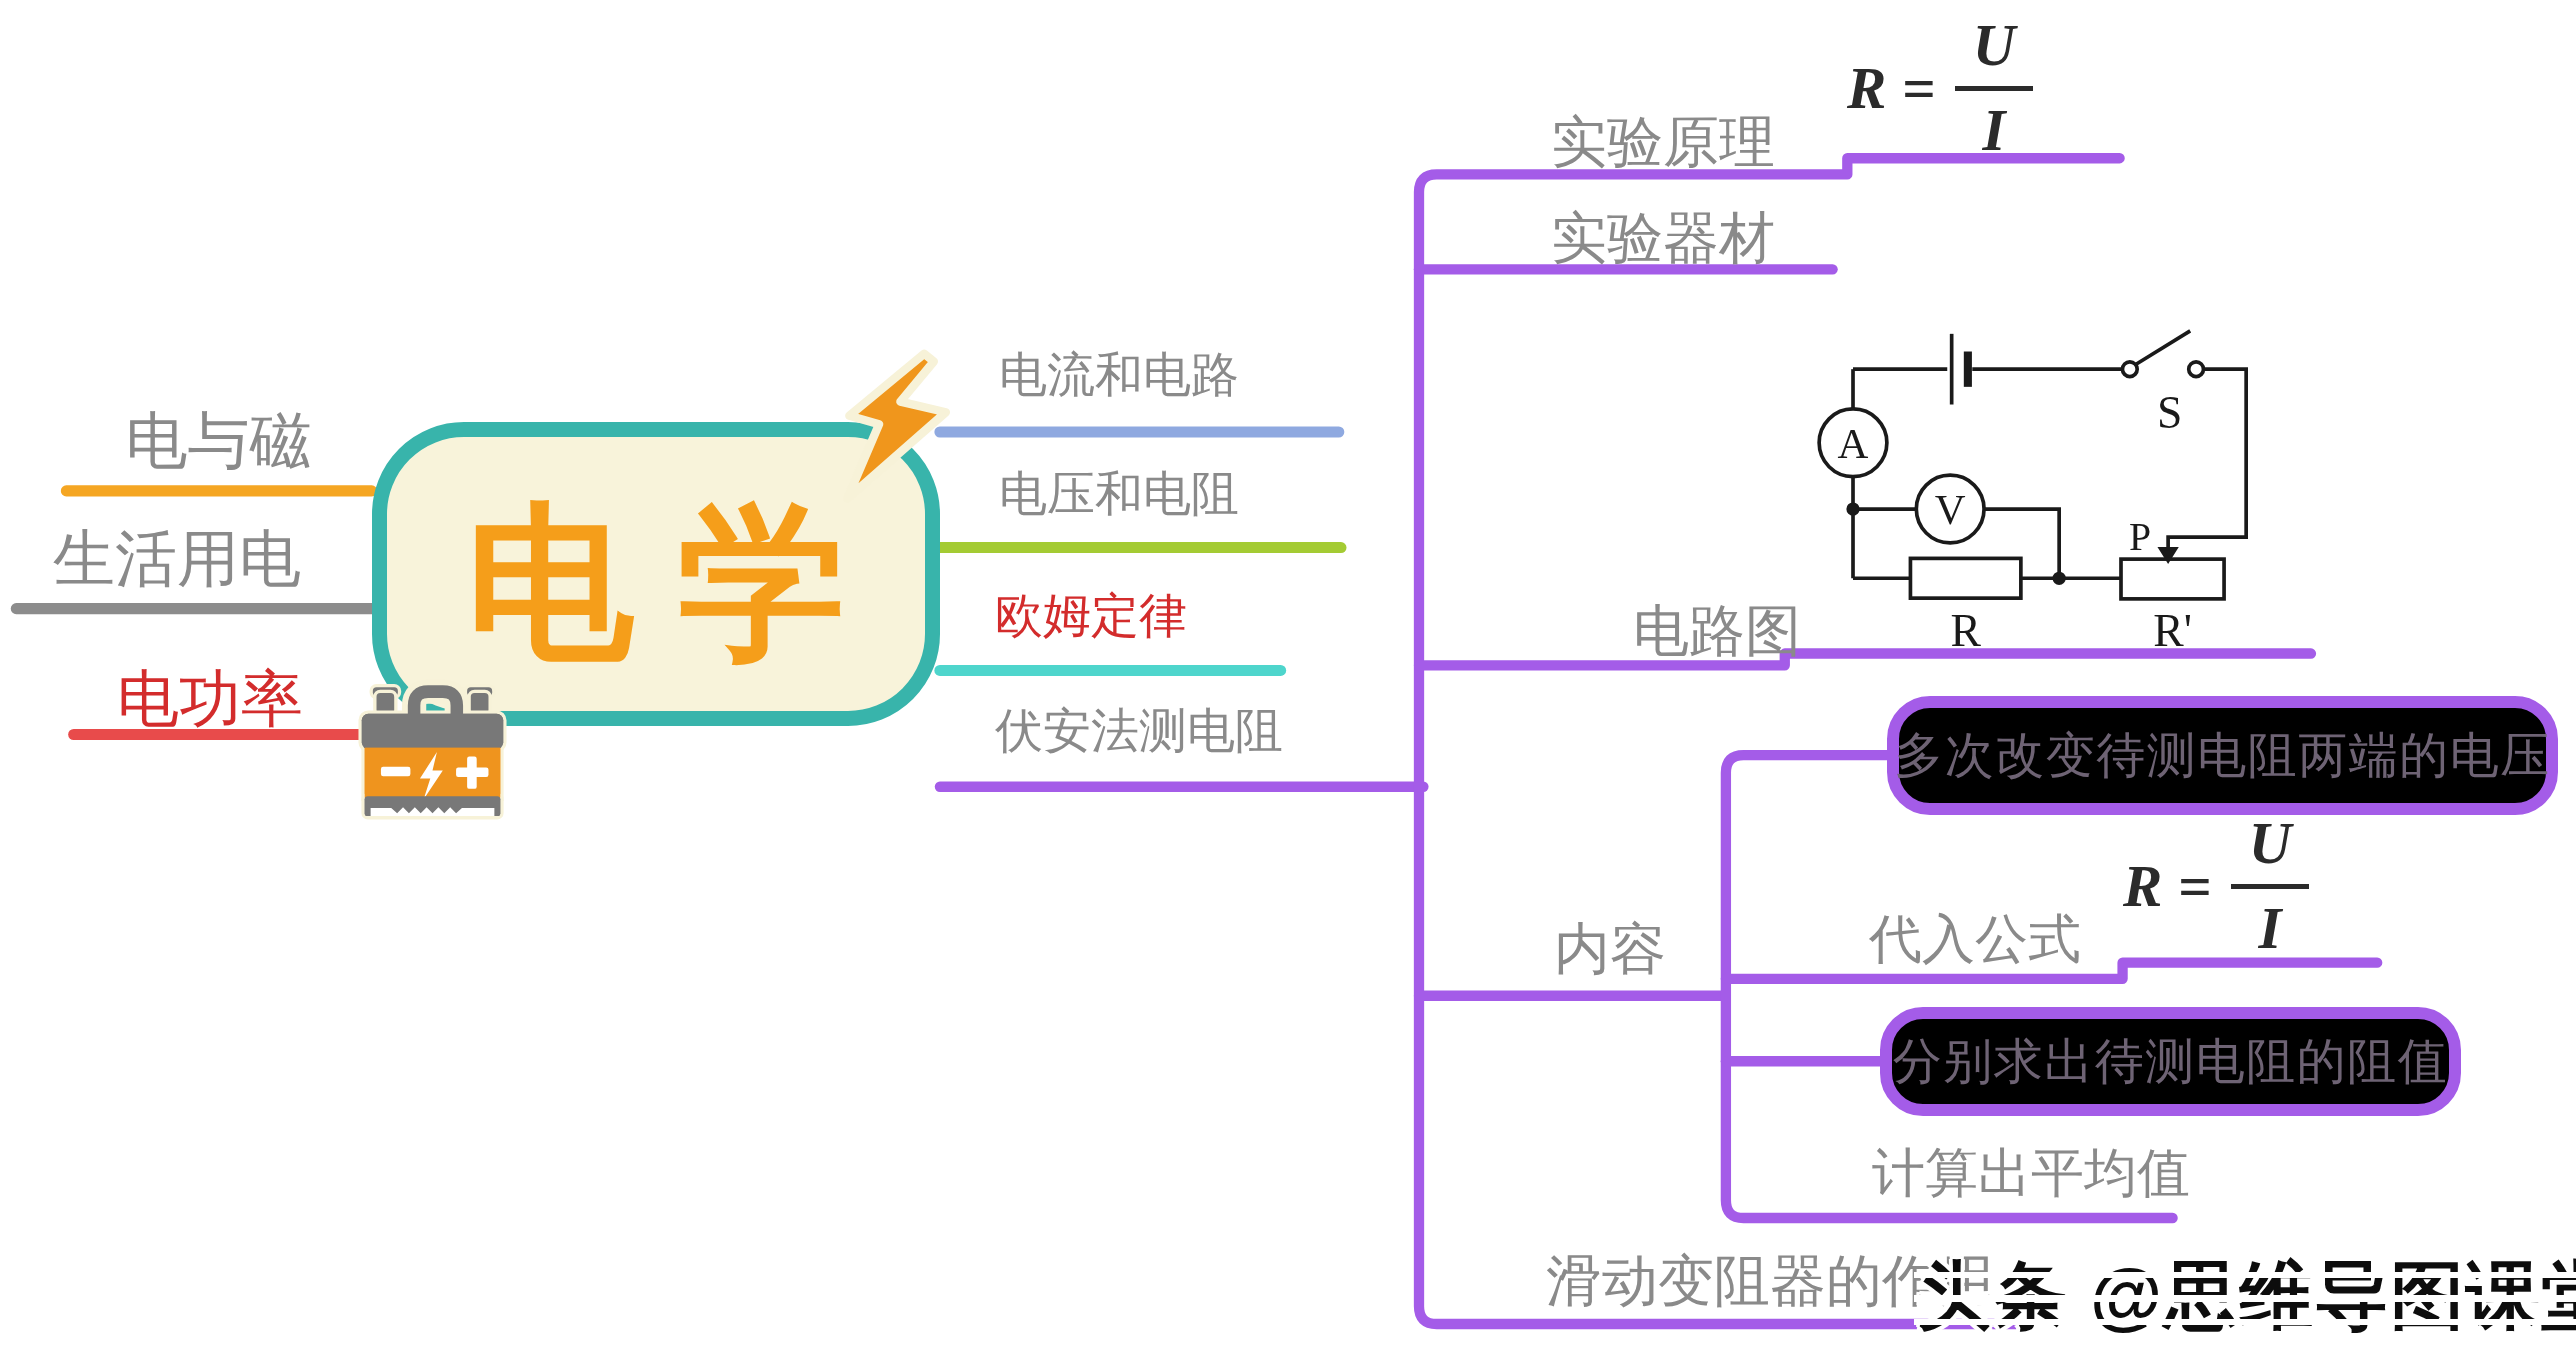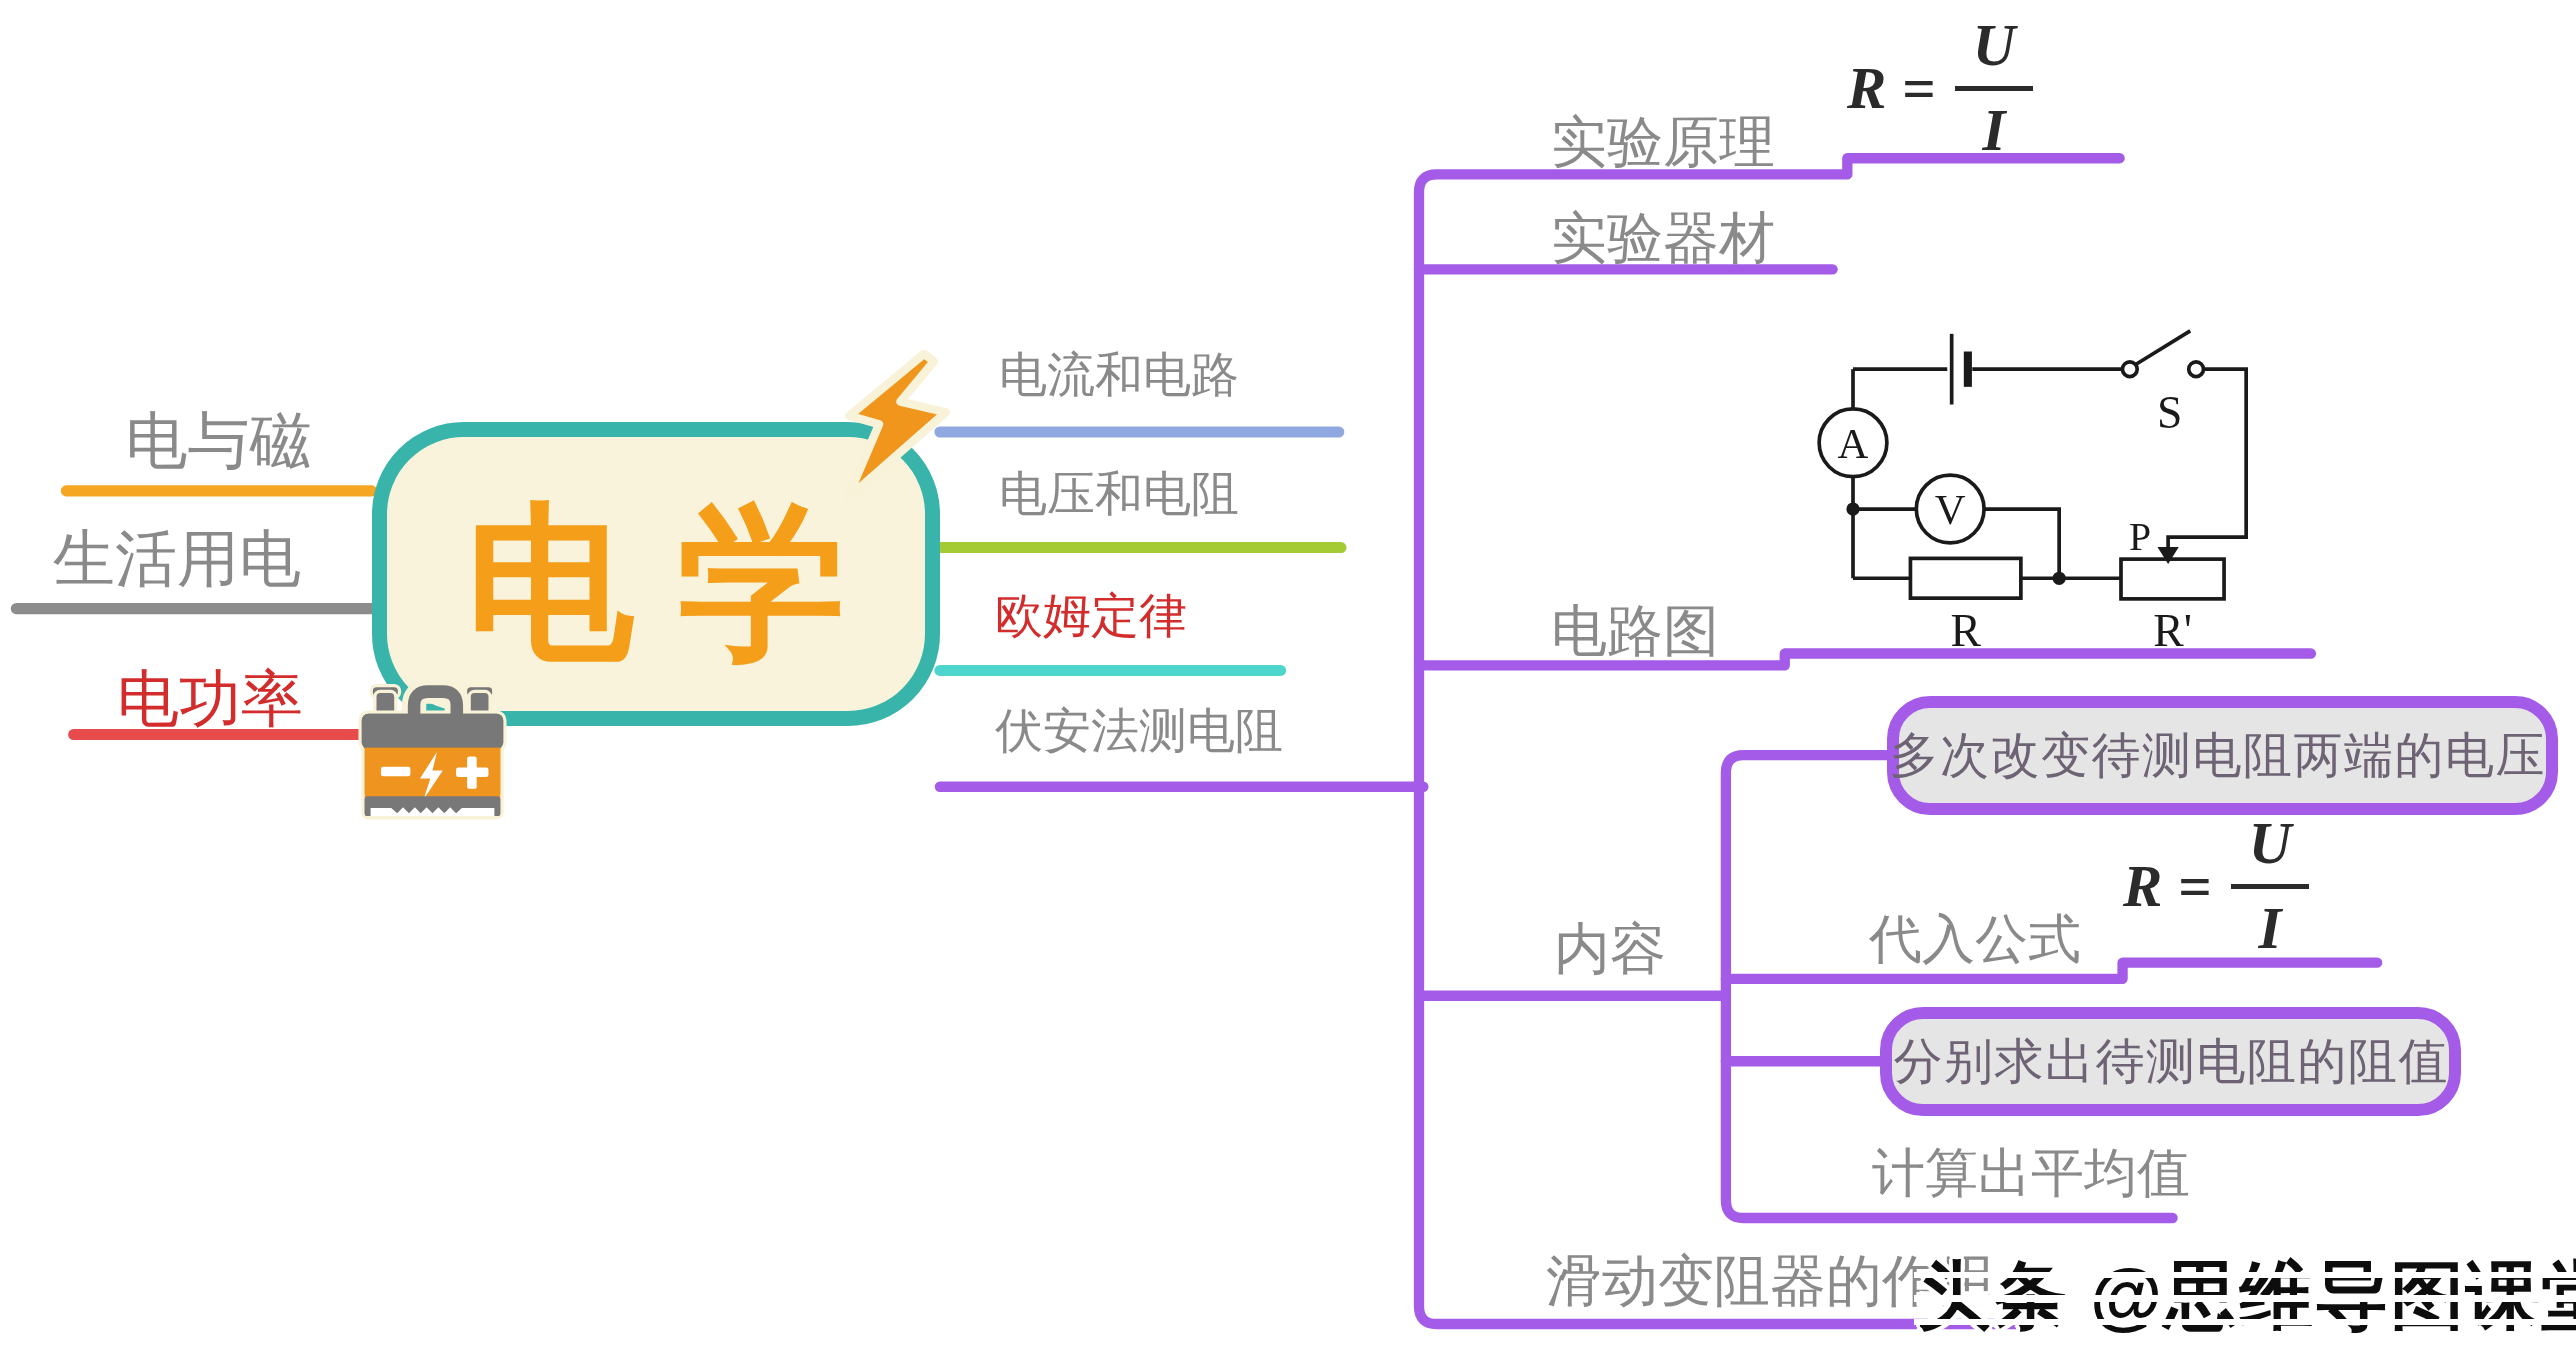--- a/index.html
+++ b/index.html
@@ -50,22 +50,22 @@
   }
   .formula .f-lhs{margin-right:16px;}
   .formula .f-eq{margin-right:19px;font-style:normal;}
   .f-frac{display:inline-flex;flex-direction:column;align-items:center;}
   .f-num{border-bottom:5.2px solid #2B2B2B;padding:0 17.7px 5.9px 17.7px;}
   .f-den{padding-top:4.4px;}
 
   
   .pink-box{
     position:absolute;z-index:2;box-sizing:border-box;
-    background:#e5e5e5;border:12.5px solid #A45CE8;border-radius:43px;
-    display:flex;align-items:center;justify-content:flex-end;
+    background:#000000;border:12.5px solid #A45CE8;border-radius:43px;
+    display:flex;align-items:center;justify-content:center;
     color:#6E6374;font-size:49px;letter-spacing:1.5px;white-space:nowrap;
   }
 
   
   .watermark{
     position:absolute;left:1917px;top:1247px;z-index:30;
     font-family:"Liberation Sans","DejaVu Sans",sans-serif;
     font-weight:700;font-size:74px;letter-spacing:1.5px;color:#0d0d0d;
     white-space:nowrap;
     text-shadow:
@@ -139,21 +139,21 @@
   <div class="lbl center f84" style="left:7.4px;top:526px;width:339px;">生活用电</div>
   <div class="lbl center f84 red" style="left:70px;top:666px;width:280px;">电功率</div>
 
   <div class="lbl f82" style="left:999px;top:349px;">电流和电路</div>
   <div class="lbl f82" style="left:999px;top:468px;">电压和电阻</div>
   <div class="lbl f82 red" style="left:995px;top:590px;text-align:right;">欧姆定律</div>
   <div class="lbl f82" style="left:995px;top:705px;">伏安法测电阻</div>
 
   <div class="lbl f76" style="left:1551px;top:112px;">实验原理</div>
   <div class="lbl f76" style="left:1551px;top:208px;">实验器材</div>
-  <div class="lbl f76" style="left:1551px;top:601px;">电路图</div>
+  <div class="lbl f76" style="left:1633px;top:601px;">电路图</div>
   <div class="lbl f76" style="left:1554px;top:919px;">内容</div>
   <div class="lbl f72" style="left:1841px;top:911px;">代入公式</div>
   <div class="lbl f72" style="left:1844px;top:1145px;">计算出平均值</div>
   <div class="lbl f76" style="left:1546px;top:1251px;">滑动变阻器的作用</div>
 
   <div class="pink-box" style="left:1887px;top:696px;width:671px;height:119px;">
     <span>多次改变待测电阻两端的电压</span>
   </div>
   <div class="pink-box" style="left:1880px;top:1007px;width:581px;height:109px;">
     <span>分别求出待测电阻的阻值</span>

